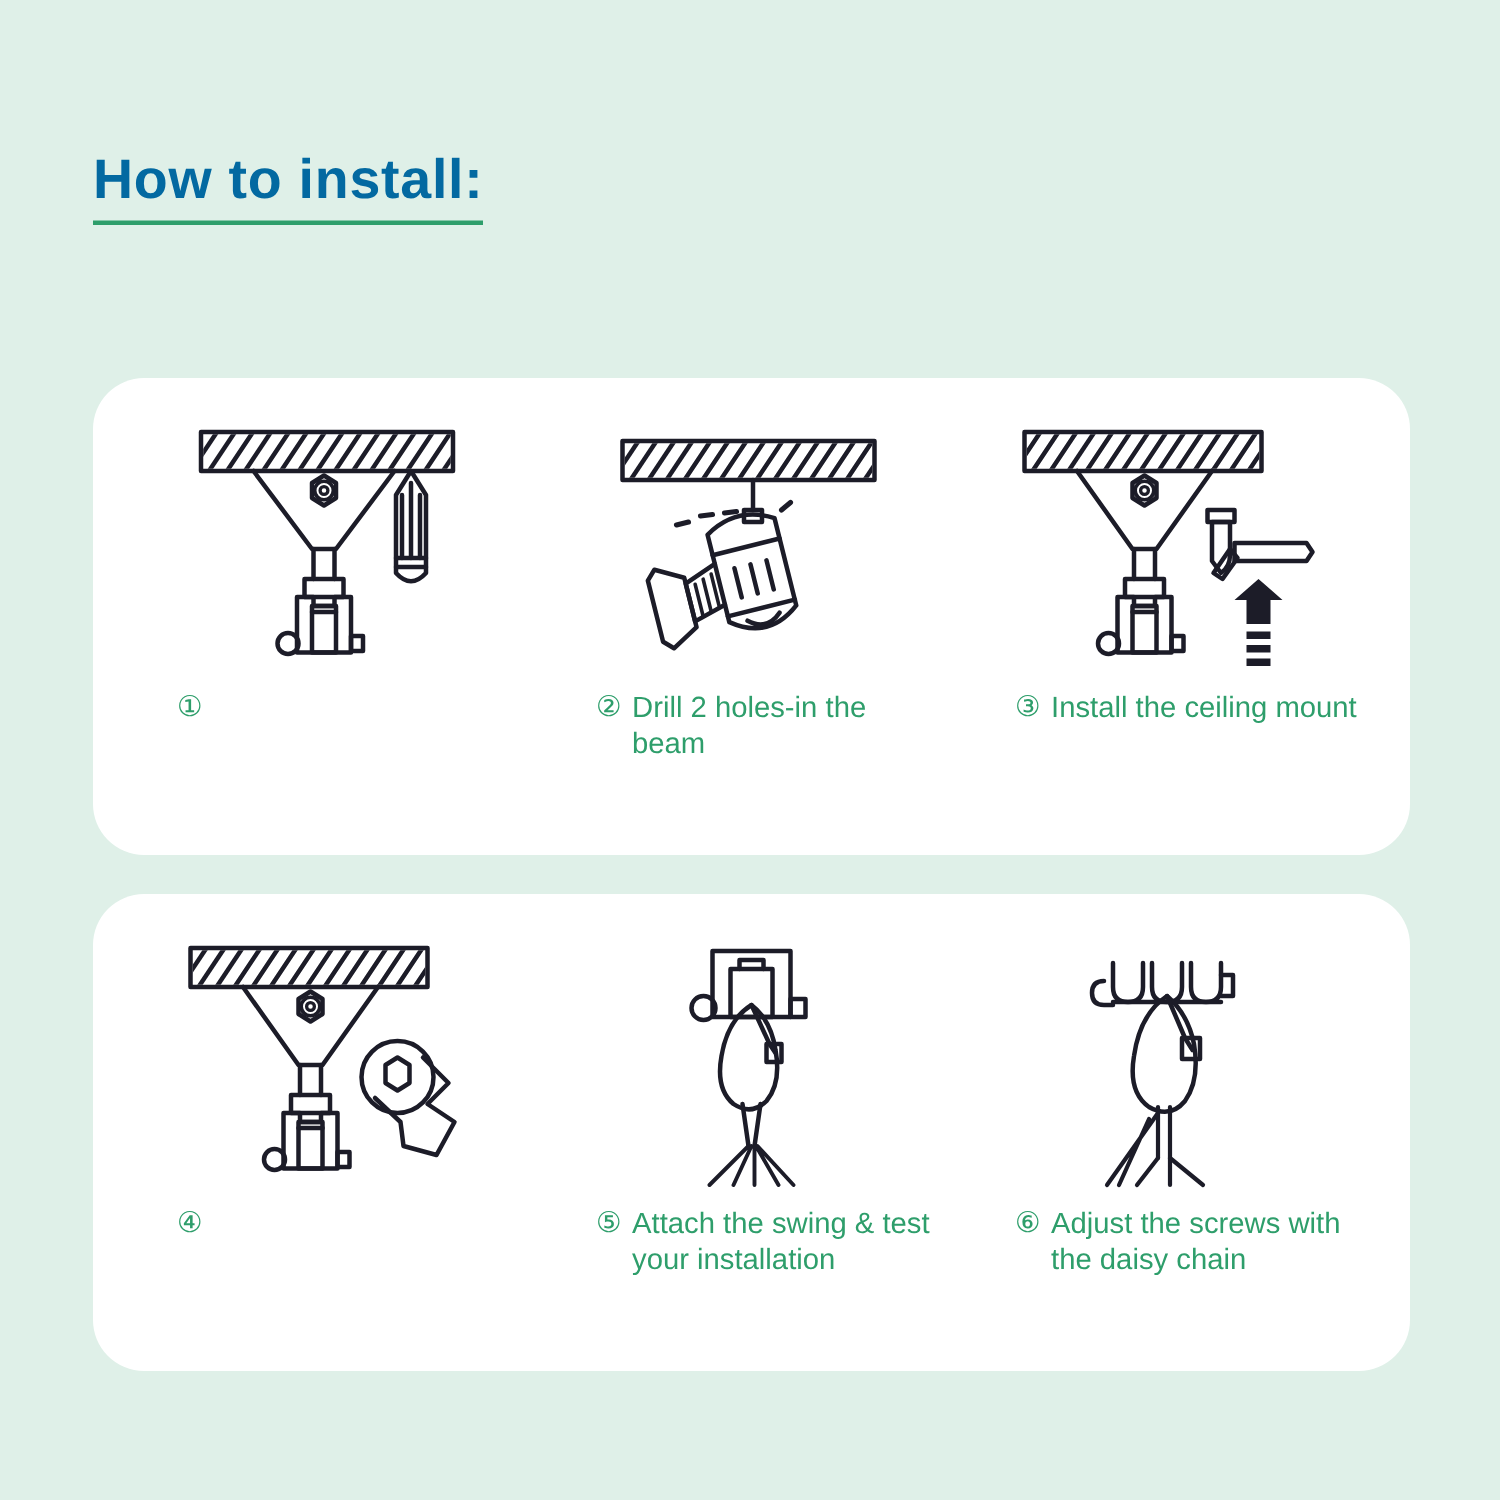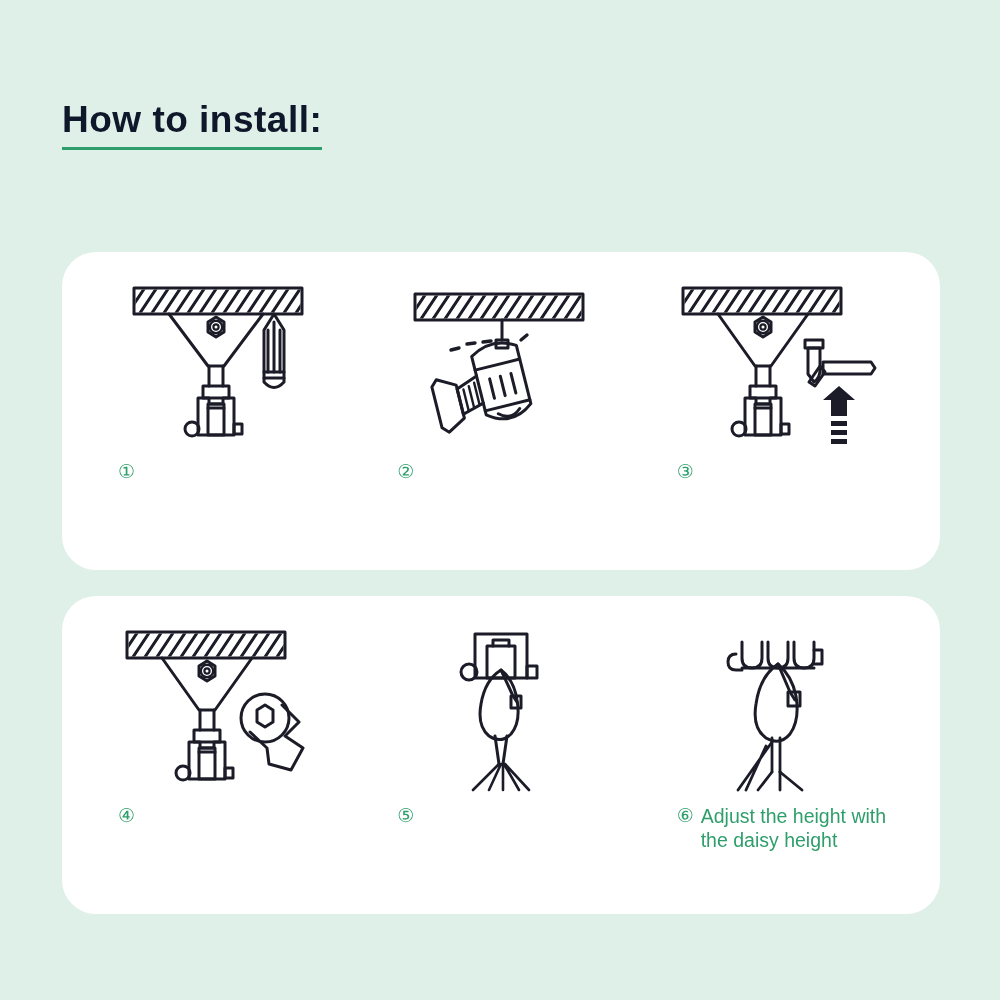--- a/index.html
+++ b/index.html
@@ -21,21 +21,21 @@
   }
   
   .title-wrap {
     position: absolute;
     left: 62px;
     top: 100px;
   }
   .title {
     font-size: 37px;
     font-weight: 700;
-    color: #0f172a;
+    color: #0369a1;
     letter-spacing: 0.5px;
     line-height: 1.1;
     padding-bottom: 6px;
     display: inline-block;
     border-bottom: 3px solid #2e9e6b;
     white-space: nowrap;
   }
   
   .card {
     position: absolute;
@@ -217,20 +217,21 @@
 
               <path d="M78 92 L56 100 L56 126 L78 120" fill="none"></path>
               <path d="M62 102 L62 124 M68 100 L68 122 M74 98 L74 120" stroke-width="2.4"></path>
 
               <path d="M56 96 L38 86 L32 92 L32 134 L38 140 L56 130 Z" fill="none"></path>
             </g>
           </svg>
         </div>
         <div class="step-caption">
           <span class="step-num">②</span>
+          <span class="step-text">Drill 2 holes-in the beam</span>
         </div>
       </div>
 
       <div class="step">
         <div class="step-art">
           <svg width="210" height="168" viewBox="0 0 210 168" fill="none" stroke="#1c1c28" stroke-width="3" stroke-linecap="round" stroke-linejoin="round">
             <g>
               <rect x="8" y="10" width="158" height="26" fill="#fff" stroke="#1c1c28" stroke-width="3"></rect>
               <defs>
                 <clipPath id="beamClip3">
@@ -278,20 +279,21 @@
             <g fill="#1c1c28" stroke="none">
               <path d="M164 108 L180 122 L172 122 L172 138 L156 138 L156 122 L148 122 Z"></path>
               <rect x="156" y="143" width="16" height="5"></rect>
               <rect x="156" y="152" width="16" height="5"></rect>
               <rect x="156" y="161" width="16" height="5"></rect>
             </g>
           </svg>
         </div>
         <div class="step-caption">
           <span class="step-num">③</span>
+          <span class="step-text">Install the ceiling mount</span>
         </div>
       </div>
 
     </div>
   </div>
 
   <div class="card" id="card-row-2">
     <div class="steps-row">
 
       <div class="step">
@@ -367,20 +369,21 @@
             </g>
 
             <g>
               <path d="M94 114 L98 142 M106 114 L102 142" fill="none"></path>
               <path d="M98 142 L72 168 M100 142 L88 168 M102 142 L102 168 M103 142 L118 168 M104 142 L128 168" fill="none" stroke-width="2.6"></path>
             </g>
           </svg>
         </div>
         <div class="step-caption">
           <span class="step-num">⑤</span>
+          <span class="step-text">Attach the swing &amp; test your installation</span>
         </div>
       </div>
 
       <div class="step">
         <div class="step-art">
           <svg width="200" height="168" viewBox="0 0 200 168" fill="none" stroke="#1c1c28" stroke-width="3" stroke-linecap="round" stroke-linejoin="round">
 
             <g>
               <path d="M62 20 L62 36 Q62 46 72 46 Q82 46 82 36 L82 20" fill="none"></path>
               <path d="M88 20 L88 36 Q88 46 98 46 Q108 46 108 36 L108 20" fill="none"></path>
@@ -400,20 +403,20 @@
               <path d="M92 116 L92 150 M100 116 L100 150" fill="none" stroke-width="2.8"></path>
               <path d="M92 120 L58 168 M86 124 L66 168" fill="none" stroke-width="2.8"></path>
               <path d="M100 150 L100 168" fill="none" stroke-width="2.8"></path>
               <path d="M100 150 L122 168" fill="none" stroke-width="2.8"></path>
               <path d="M92 150 L78 168" fill="none" stroke-width="2.8"></path>
             </g>
           </svg>
         </div>
         <div class="step-caption">
           <span class="step-num">⑥</span>
-          <span class="step-text">Adjust the height with the daisy height</span>
+          <span class="step-text">Adjust the screws with the daisy chain</span>
         </div>
       </div>
 
     </div>
   </div>
 
 </div>
 
 </body></html>

